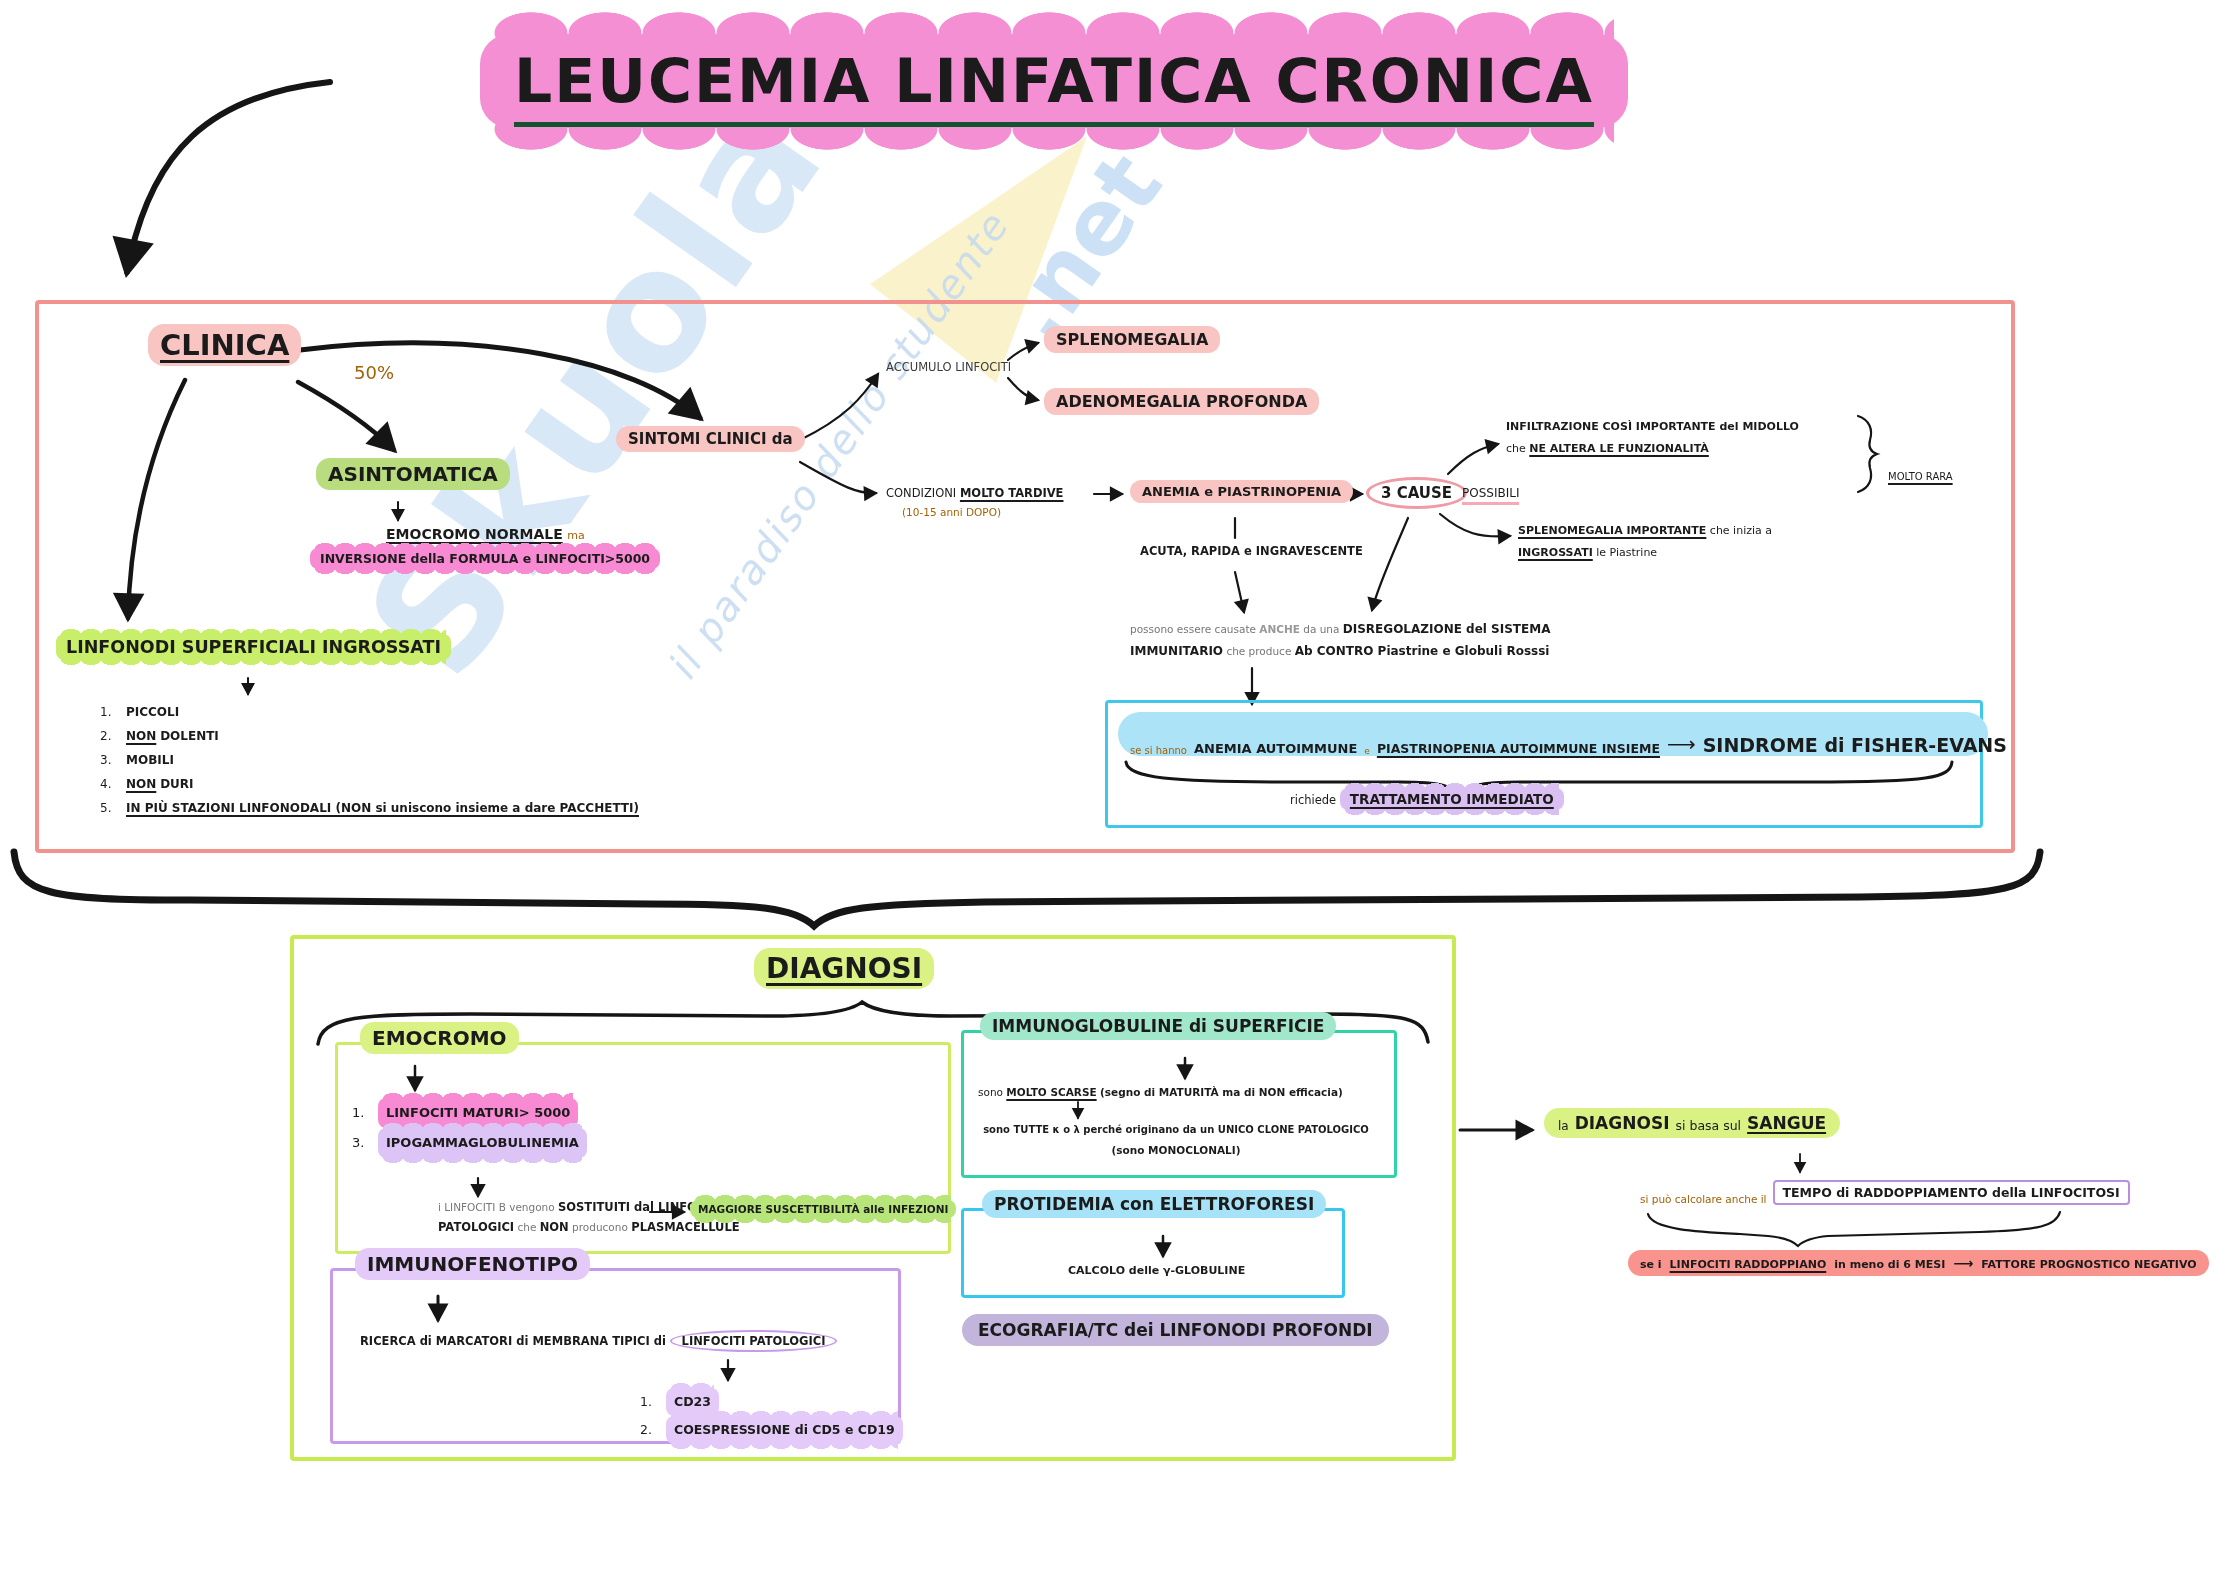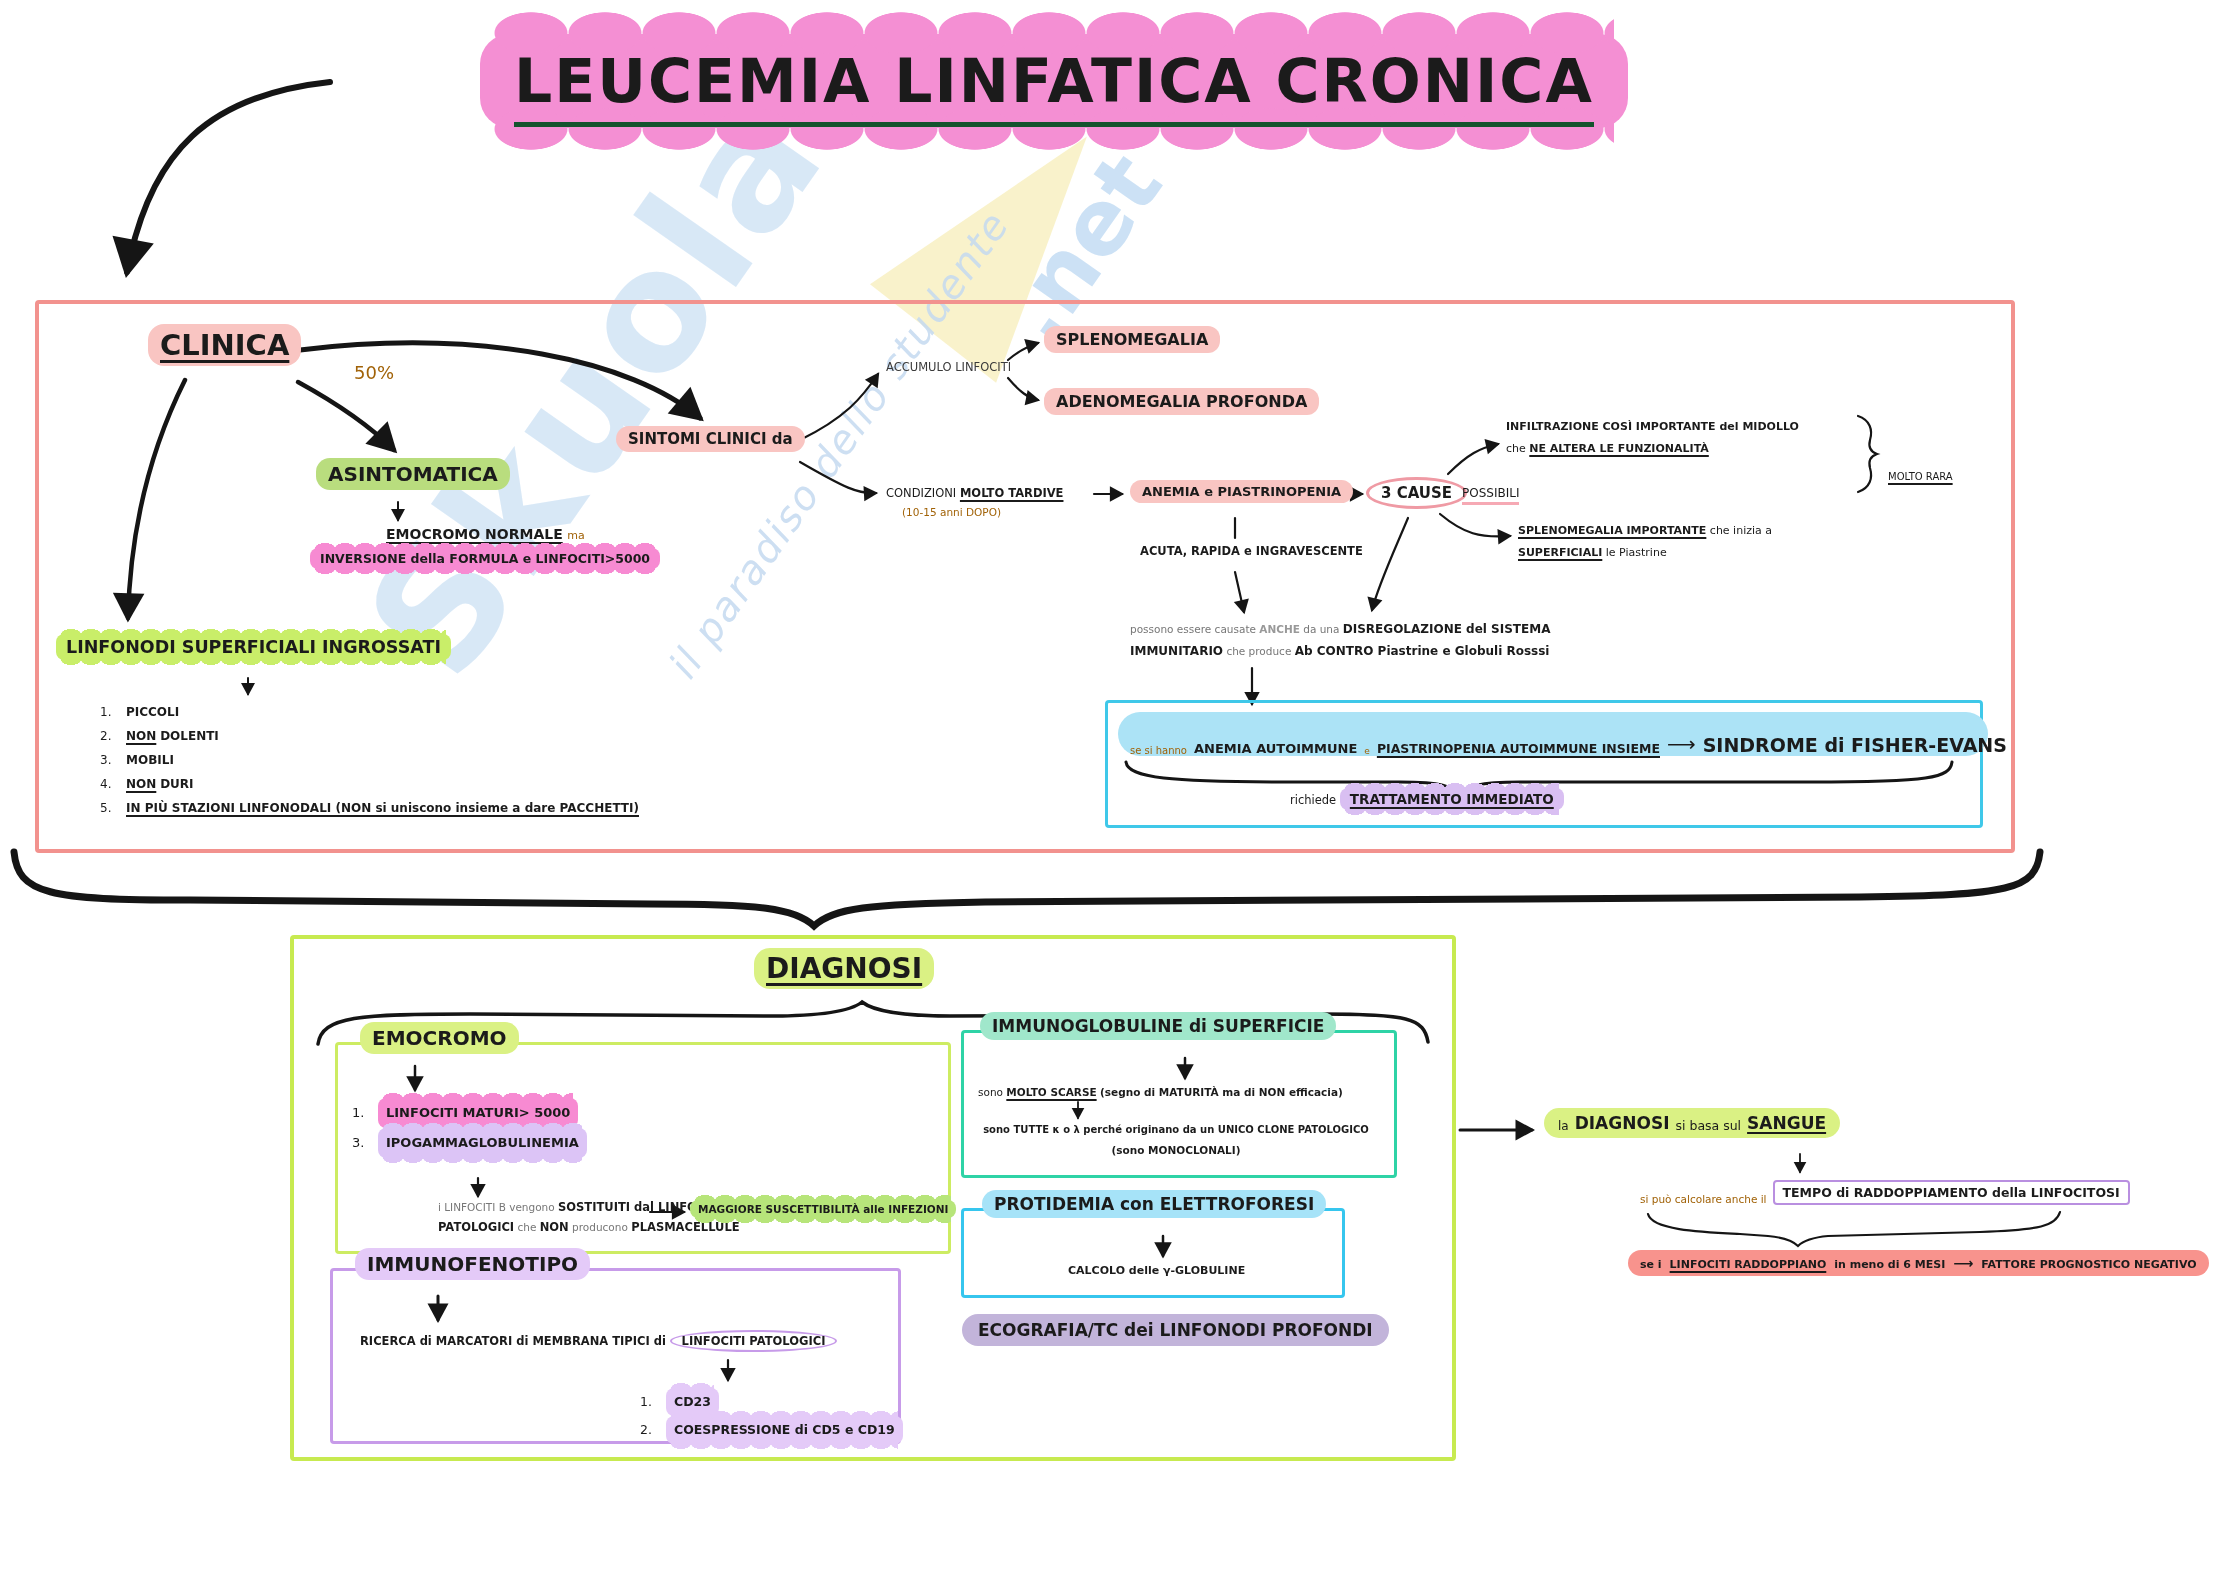--- a/index.html
+++ b/index.html
@@ -147,21 +147,21 @@
     <span>che</span>
     <span class="b u">NE ALTERA LE FUNZIONALITÀ</span>
   </div>
   <div class="abs content u" style="left:1888px;top:440px;font-size:10px;margin-top:31px;">MOLTO RARA</div>
 
   <div class="abs content" style="left:1518px;top:524px;font-size:11px;">
     <span class="b u">SPLENOMEGALIA IMPORTANTE</span>
     <span>che inizia a</span>
   </div>
   <div class="abs content" style="left:1518px;top:546px;font-size:11px;">
-    <span class="b u">SUPERFICIALI</span>
+    <span class="b u">INGROSSATI</span>
     <span>le Piastrine</span>
   </div>
 
   <div class="abs content" style="left:1130px;top:622px;font-size:10.5px;color:#777;">
     <span>possono essere causate</span>
     <span class="b" style="color:#999;">ANCHE</span>
     <span>da una</span>
     <span class="b" style="color:#1b1b1b;font-size:12px;">DISREGOLAZIONE del SISTEMA</span>
   </div>
   <div class="abs content" style="left:1130px;top:644px;font-size:10.5px;color:#777;">

